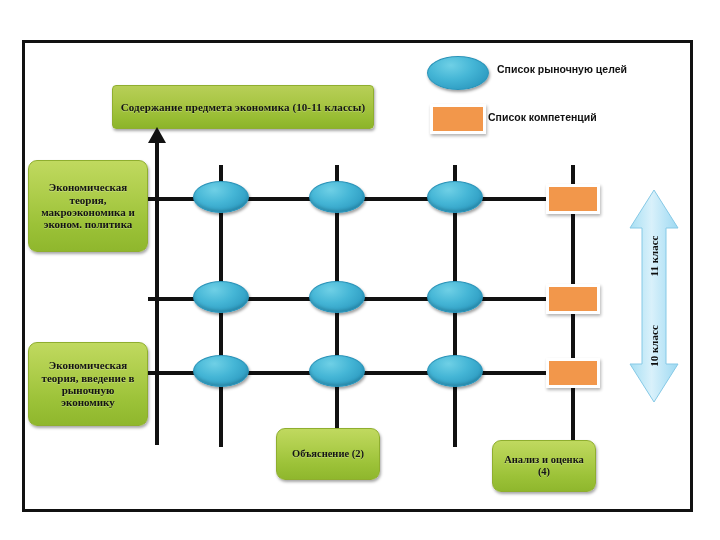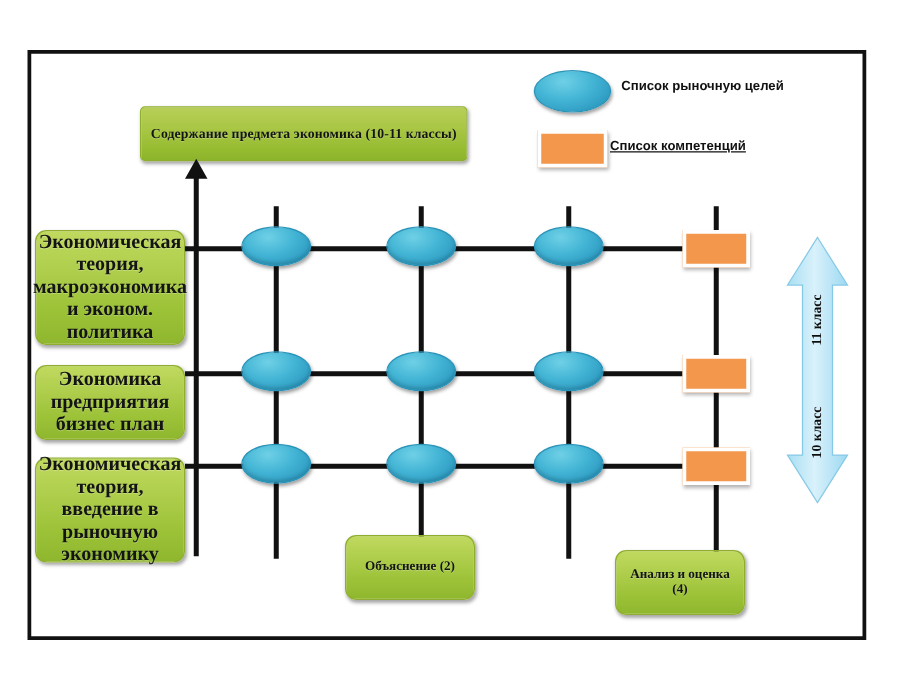--- a/index.html
+++ b/index.html
@@ -31,21 +31,21 @@
   }
   .gbox span{display:block;padding:0 5px;}
 
   .title-box{
     left:112px;top:85px;width:262px;height:44px;
     border-radius:4px;
     background:linear-gradient(to bottom,#b7cf57 0%,#a9c645 40%,#98bd33 75%,#8cb42a 100%);
     font-size:11px;letter-spacing:.1px;text-align:right;
   }
 
-  .rowlabel{font-size:16px;margin-top:24px;}
+  .rowlabel{font-size:11px;}
   .row-1{left:28px;top:160px;width:120px;height:92px;}
   .row-2{left:28px;top:268px;width:120px;height:60px;}
   .row-3{left:28px;top:342px;width:120px;height:84px;}
 
   .colbox{font-size:10.5px;}
   .col-1{left:165px;top:440px;width:104px;height:52px;}
   .col-2{left:276px;top:428px;width:104px;height:52px;}
   .col-3{left:396px;top:440px;width:104px;height:52px;}
   .col-4{left:492px;top:440px;width:104px;height:52px;}
 
@@ -87,21 +87,21 @@
   .legend-rect{
     position:absolute;left:430px;top:104px;width:56px;height:30px;
     background:#f2974b;border:3px solid #fff;box-sizing:border-box;
     box-shadow:1px 2px 3px rgba(0,0,0,.3);
   }
   .legend-txt{
     position:absolute;color:#111;font-size:10.5px;font-weight:700;
     font-family:"Liberation Sans", sans-serif;white-space:nowrap;
   }
   .legend-txt-1{left:497px;top:63px;}
-  .legend-txt-2{left:488px;top:111px;text-decoration:underline;}
+  .legend-txt-2{left:488px;top:111px;}
 
   
   .darrow{position:absolute;left:628px;top:188px;width:52px;height:216px;}
   .darrow svg{display:block;}
   .cls-lab{
     position:absolute;color:#0d0d0d;font-weight:700;font-size:11px;
     font-family:"Liberation Serif", serif;white-space:nowrap;
     transform:rotate(-90deg);transform-origin:50% 50%;
   }
   .cls-11{left:617px;top:250px;width:74px;text-align:center;}
@@ -121,23 +121,20 @@
   <div class="legend-ell"></div>
   <div class="legend-txt legend-txt-1">Список рыночную целей</div>
   <div class="legend-rect"></div>
   <div class="legend-txt legend-txt-2">Список компетенций</div>
 
   <div class="axis-head"></div>
   <div class="axis-v"></div>
 
   <div class="gbox rowlabel row-1">
     <span>Экономическая теория, макроэкономика и эконом. политика</span>
-  </div>
-  <div class="gbox rowlabel row-2">
-    <span>Экономика предприятия бизнес план</span>
   </div>
   <div class="gbox rowlabel row-3">
     <span>Экономическая теория, введение в рыночную экономику</span>
   </div>
 
   <div class="hline" style="left:148px;top:197px;width:428px;"></div>
   <div class="hline" style="left:148px;top:297px;width:428px;"></div>
   <div class="hline" style="left:148px;top:371px;width:428px;"></div>
 
   <div class="vline" style="left:219px;top:165px;height:282px;"></div>

